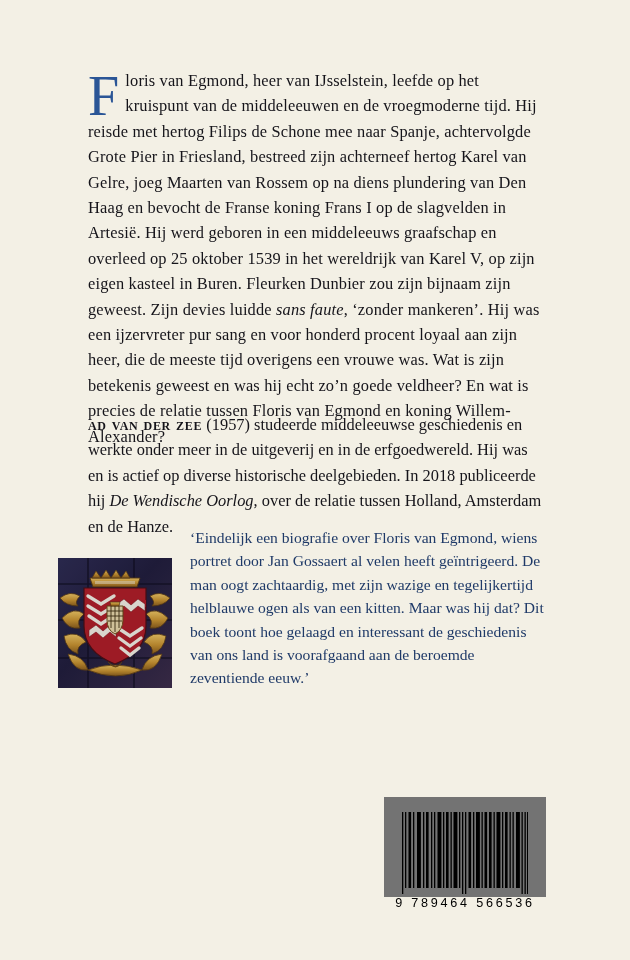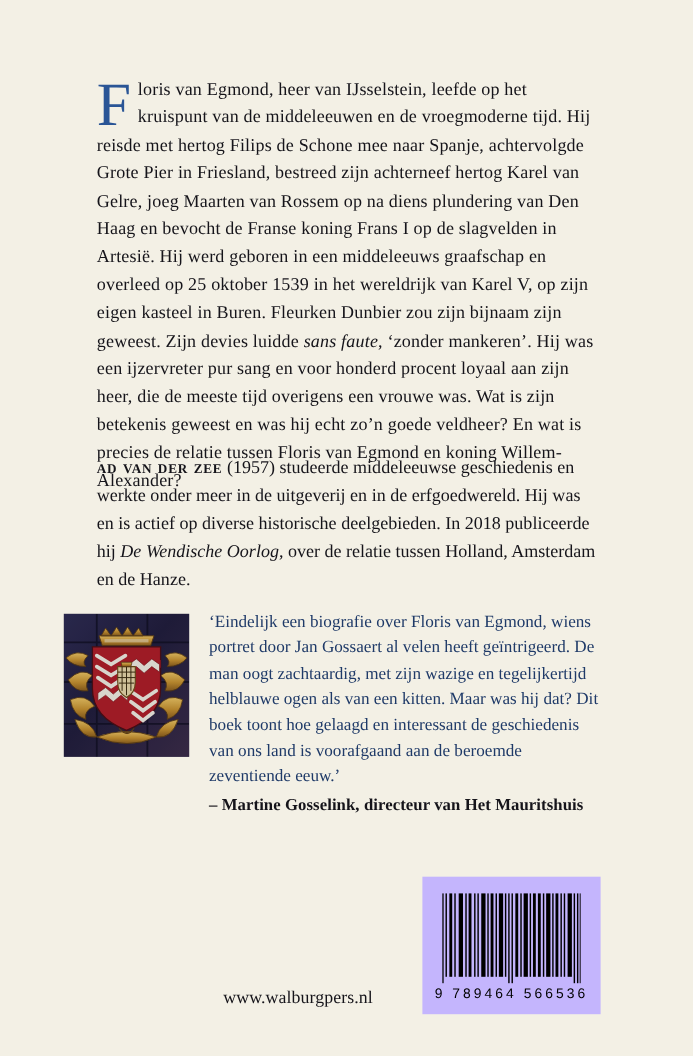--- a/index.html
+++ b/index.html
@@ -76,21 +76,21 @@
     height: 130px;
     overflow: hidden;
     background: #241f3c;
   }
   .arms svg { display: block; }
 
   
   .quote {
     position: absolute;
     left: 190px;
-    top: 554px;
+    top: 526px;
     width: 354px;
     font-size: 15.6px;
     line-height: 23.4px;
     color: #1f3a68;
   }
   .quote .attrib {
     display: block;
     margin-top: 2px;
     font-weight: bold;
     color: #15141a;
@@ -128,22 +128,22 @@
     color: #15141a;
     letter-spacing: 0.005em;
   }
 
   
   .barcode-box {
     position: absolute;
     left: 384px;
     top: 797px;
     width: 162px;
-    height: 125px;
-    background: #c4b5fd;
+    height: 100px;
+    background: #737373;
   }
   .barcode-bars {
     position: absolute;
     left: 18px;
     top: 15px;
     width: 126px;
     height: 82px;
     display: block;
   }
   .barcode-digits {
@@ -258,25 +258,23 @@
         </g>
         <path d="M52 44 h10 l-1 4 h-8 z" fill="url(#goldG)" stroke="#5a3b10" stroke-width="0.7"></path>
       </g>
 
       <rect x="0" y="0" width="114" height="130" fill="#1a1630" opacity="0.12"></rect>
     </svg>
   </div>
 
   <div class="quote">
     <span>‘Eindelijk een biografie over Floris van Egmond, wiens portret door Jan Gossaert al velen heeft geïntrigeerd. De man oogt zachtaardig, met zijn wazige en tegelijkertijd helblauwe ogen als van een kitten. Maar was hij dat? Dit boek toont hoe gelaagd en interessant de geschiedenis van ons land is voorafgaand aan de beroemde zeventiende eeuw.’</span>
-    <span class="attrib">– Martine Gosselink, directeur van Het Mauritshuis</span>
-  </div>
-
-
-  <div class="url">www.walburgpers.nl</div>
+  </div>
+
+
 
   <div class="barcode-box">
     <svg class="barcode-bars" viewBox="0 0 126 82" preserveAspectRatio="none">
       <g fill="#000">
         <rect x="0" y="0" width="1.3" height="82"></rect>
         <rect x="3" y="0" width="1.3" height="76"></rect>
         <rect x="6.5" y="0" width="2.6" height="76"></rect>
         <rect x="11" y="0" width="1.3" height="76"></rect>
         <rect x="15" y="0" width="3.9" height="76"></rect>
         <rect x="21" y="0" width="1.3" height="76"></rect>

